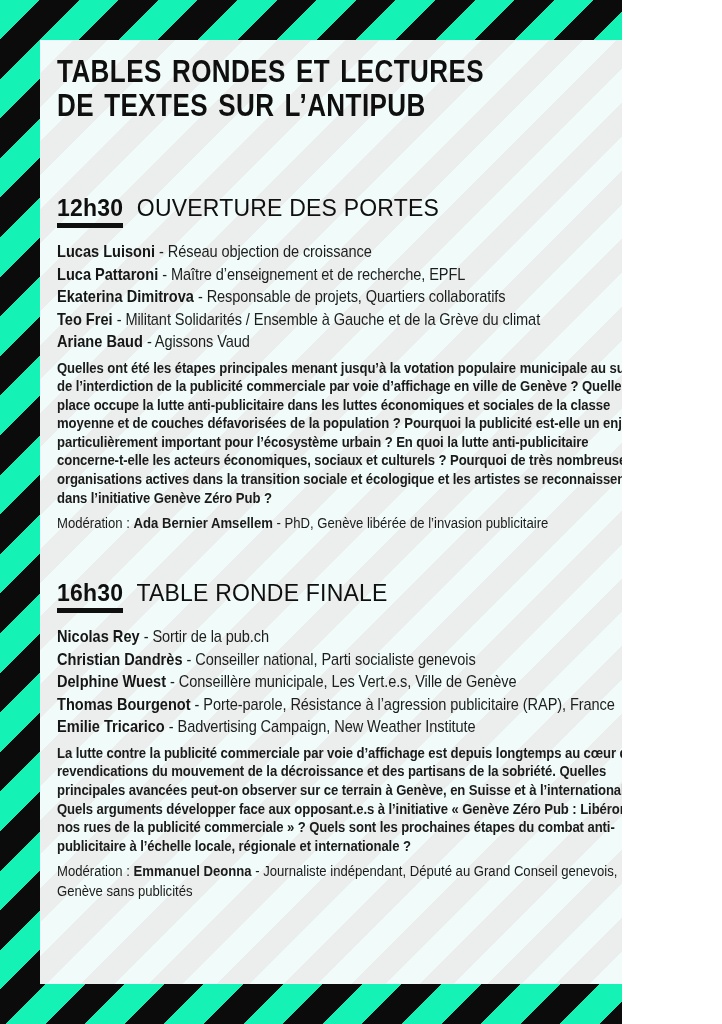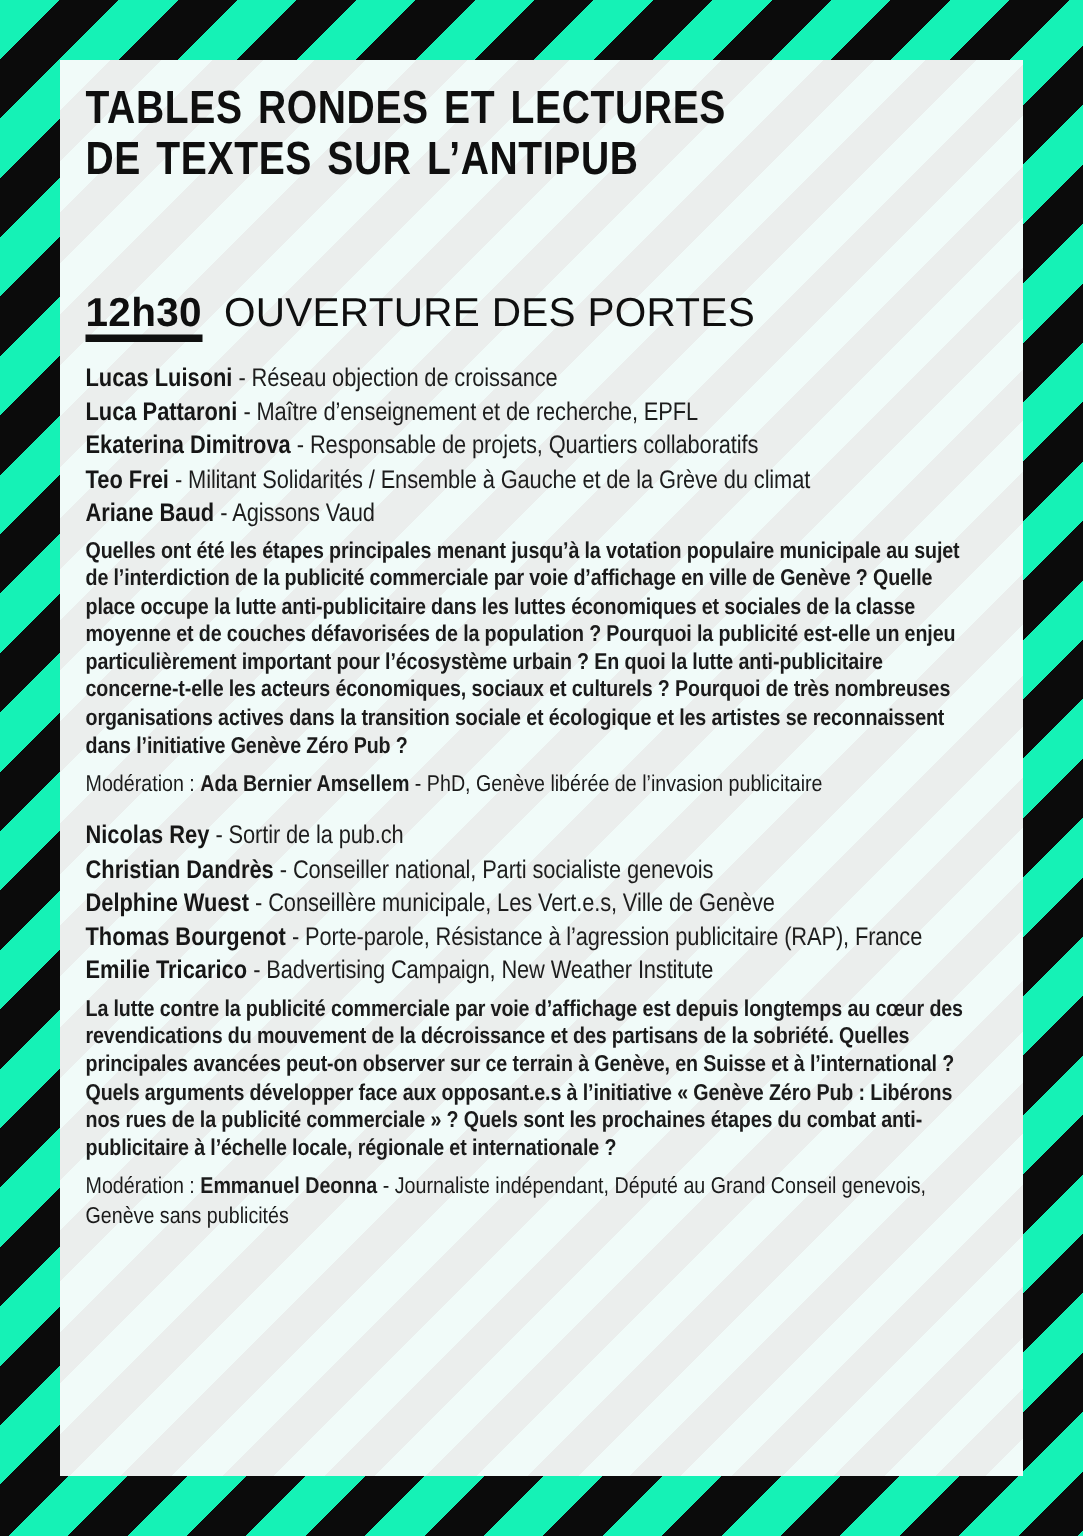--- a/index.html
+++ b/index.html
@@ -3,40 +3,40 @@
 <meta charset="utf-8">
 <style>
   html,body{margin:0;padding:0;}
   body{
     width:722px;height:1024px;
     font-family:"Liberation Sans", sans-serif;
     color:#141414;
     -webkit-font-smoothing:antialiased;
   }
   .poster{
-    position:relative;width:722px;height:1024px;overflow:hidden;
+    position:relative;width:622px;height:1024px;overflow:hidden;
     background:repeating-linear-gradient(135deg,
       var(--teal,#15f2b6) 0 28px,
       var(--stripe-black,#0b0b0b) 28px 56px);
   }
   .content{
     position:absolute;left:40px;top:40px;width:642px;height:944px;
     box-sizing:border-box;padding:15px 26px 0 17px;overflow:hidden;
     background:repeating-linear-gradient(135deg,
       var(--bg-light,#f1fbf9) 0 24px,
       var(--bg-gray,#ebeeed) 24px 48px);
   }
   .title{
     margin:0;font-size:31px;line-height:34px;font-weight:700;
     letter-spacing:.5px;word-spacing:3px;color:#0f0f0f;
     transform:scaleX(.84);transform-origin:0 0;width:120%;
   }
   .t-line{display:block;}
   .session-heading{
-    margin:0;font-size:27px;line-height:26px;font-weight:400;
+    margin:0;font-size:23px;line-height:26px;font-weight:400;
     letter-spacing:.2px;color:#0f0f0f;
   }
   .session-heading .time{
     font-weight:700;display:inline-block;
     border-bottom:5px solid #0f0f0f;padding-bottom:2px;margin-right:7px;
   }
   .sec-first{margin-top:72px;}
   .sec{margin-top:47px;}
   .scalex{width:690px;transform:scaleX(.857);transform-origin:0 0;}
   .speakers{margin-top:13px;font-size:17px;line-height:22.5px;color:#161616;}
@@ -94,20 +94,24 @@
     </div>
 
     <p class="desc scalex">Quelles ont été les étapes principales menant jusqu’à la votation populaire municipale au sujet de l’interdiction de la publicité commerciale par voie d’affichage en ville de Genève ? Quelle place occupe la lutte anti-publicitaire dans les luttes économiques et sociales de la classe moyenne et de couches défavorisées de la population ? Pourquoi la publicité est-elle un enjeu particulièrement important pour l’écosystème urbain ? En quoi la lutte anti-publicitaire concerne-t-elle les acteurs économiques, sociaux et culturels ? Pourquoi de très nombreuses organisations actives dans la transition sociale et écologique et les artistes se reconnaissent dans l’initiative Genève Zéro Pub ?</p>
 
     <p class="moderation scalex">
       <span>Modération :</span>
       <span class="mod-name">Ada Bernier Amsellem</span>
       <span>- PhD, Genève libérée de l’invasion publicitaire</span>
     </p>
 
+    <h2 class="session-heading sec">
+      <span class="time">16h30</span>
+      <span class="session-title">TABLE RONDE FINALE</span>
+    </h2>
 
     <div class="speakers scalex">
       <div class="speaker">
         <span class="sp-name">Nicolas Rey</span>
         <span class="sp-role">- Sortir de la pub.ch</span>
       </div>
       <div class="speaker">
         <span class="sp-name">Christian Dandrès</span>
         <span class="sp-role">- Conseiller national, Parti socialiste genevois</span>
       </div>

